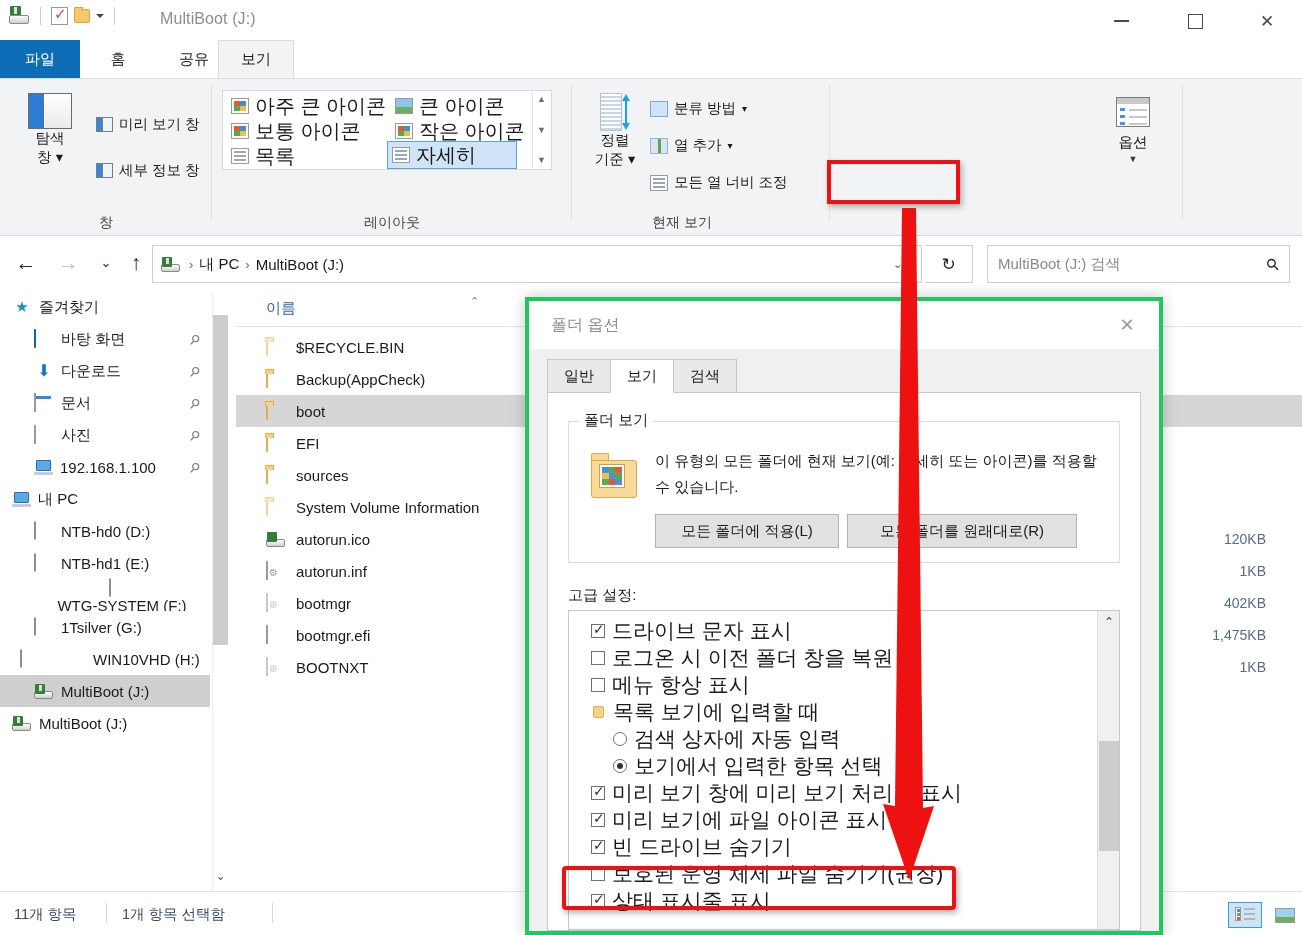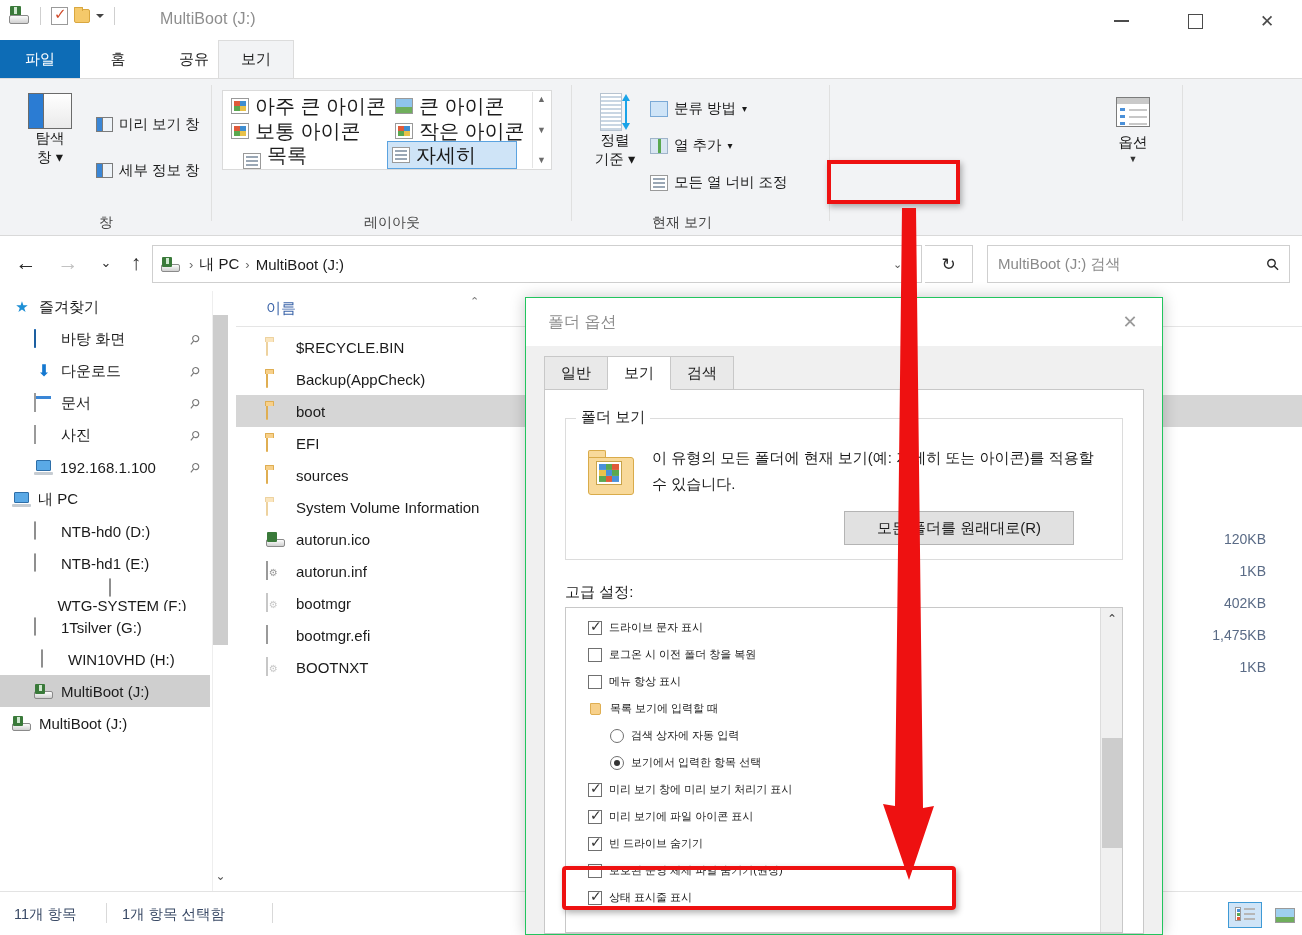--- a/index.html
+++ b/index.html
@@ -176,21 +176,21 @@
   .viewbtn { position:absolute; top:902px; width:34px; height:26px; display:flex; align-items:center; justify-content:center; }
   .viewbtn.sel { background:#cfe4f7; border:1px solid #3e9ad6; }
   .vb-det { width:20px;height:16px;position:relative; }
   .vb-det .c { position:absolute; left:0; width:6px; height:14px; border:1px solid #9a9a9a; background:#fff; }
   .vb-det .c i { position:absolute; left:1px; width:3px; height:3px; display:block; }
   .vb-det .l { position:absolute; left:9px; width:11px; height:2px; background:#b6b6b6; }
   .vb-pic { width:20px;height:15px;border:1px solid #9a9a9a;background:linear-gradient(#9fd0ef 60%,#6fae5c 60%); }
 
   
   .dialog { position:absolute; left:525px; top:297px; width:638px; height:638px; background:#7dd3fc;
-            border:1px solid #22c55e; box-shadow:0 0 14px rgba(0,0,0,.22); }
+            border:4px solid #22c55e; box-shadow:0 0 14px rgba(0,0,0,.22); }
   .dlg-title { position:absolute; left:0; top:0; width:100%; height:48px; background:#fff; }
   .dlg-title .t { position:absolute; left:22px; top:14px; font-size:16px; color:#8d8d8d; }
   .dlg-x { position:absolute; right:10px; top:8px; width:44px; height:32px; display:flex; align-items:center; justify-content:center;
            font-size:18px; color:#9a9a9a; }
   .dlg-body { position:absolute; left:0; top:48px; width:100%; bottom:0; background:#f0f0f0; }
   .dtabs { position:absolute; left:18px; top:10px; display:flex; }
   .dtab { height:34px; padding:0 16px; display:flex; align-items:center; font-size:15px; color:#1b1b1b;
           border:1px solid #c8c8c8; background:#e9e9e9; margin-right:-1px; }
   .dtab.act { background:#fff; border-bottom-color:#fff; position:relative; z-index:2; }
   .dpanel { position:absolute; left:18px; top:43px; right:18px; bottom:0; background:#fff; border:1px solid #c8c8c8; }
@@ -212,21 +212,21 @@
           display:flex; align-items:center; justify-content:center; font-size:15px; color:#1b1b1b; }
   .dbtn.b1 { left:86px; width:184px; }
   .dbtn.b2 { left:278px; width:230px; }
 
   .advlabel { position:absolute; left:20px; top:193px; font-size:15px; color:#1b1b1b; }
   .advbox { position:absolute; left:20px; right:20px; top:217px; bottom:0; border:1px solid #c8c8c8; background:#fff; overflow:hidden; }
   .advscroll { position:absolute; right:0; top:0; bottom:0; width:22px; background:#f0f0f0; border-left:1px solid #dcdcdc; }
   .advscroll .au { position:absolute; left:0; top:0; width:22px; height:22px; text-align:center; font-size:12px; color:#444; line-height:22px;}
   .advscroll .athumb { position:absolute; left:1px; top:130px; width:20px; height:110px; background:#cdcdcd; }
   .advlist { position:absolute; left:0; top:6px; right:24px; }
-  .arow { height:27px; display:flex; align-items:center; font-size:11px; color:#1b1b1b; padding-left:22px; }
+  .arow { height:27px; display:flex; align-items:center; font-size:21px; color:#1b1b1b; padding-left:22px; }
   .arow.indent { padding-left:44px; }
   .acb { width:14px;height:14px;border:1px solid #707070;background:#fff;position:relative;margin-right:7px;flex:0 0 auto; }
   .acb.on:after { content:"✓"; position:absolute; left:1px; top:-4px; font-size:14px; color:#333; }
   .arad { width:14px;height:14px;border:1px solid #707070;border-radius:50%;background:#fff;position:relative;margin-right:7px;flex:0 0 auto; }
   .arad.on:after { content:""; position:absolute; left:3px; top:3px; width:6px; height:6px; border-radius:50%; background:#333; }
   .afold { width:11px;height:12px;background:#f7d08a;border:1px solid #dfae52;margin-right:9px;margin-left:2px;flex:0 0 auto;border-radius:0 2px 2px 2px; }
 
   
   .redbox { position:absolute; border:4px solid #ee1111; box-shadow:2px 3px 6px rgba(0,0,0,.3); }
   .redbox.rb1 { left:827px; top:160px; width:133px; height:44px; }
@@ -315,21 +315,21 @@
           <span>큰 아이콘</span>
           </div>
         <div class="gitem" style="left:4px; top:27px;">
           <span class="gico grid4"></span>
           <span>보통 아이콘</span>
           </div>
         <div class="gitem" style="left:168px; top:27px;">
           <span class="gico grid4"></span>
           <span>작은 아이콘</span>
           </div>
-        <div class="gitem" style="left:16px; top:52px;align-items:flex-end;">
+        <div class="gitem" style="left:4px; top:52px;">
           <span class="gico listg"></span>
           <span>목록</span>
           </div>
         <div class="gitem sel" style="left:164px; top:50px; width:130px; height:28px;">
           <span class="gico listg"></span>
           <span>자세히</span>
           </div>
         <div class="gscroll">
           <span>▲</span>
           <span>▼</span>
@@ -462,21 +462,21 @@
         <span class="txt">NTB-hd1 (E:)</span>
       </div>
       <div class="sitem" style="padding-left: 34px; flex-direction: column;">
         <span class="ic"><span class="ic-hdd"></span></span>
         <span class="txt">WTG-SYSTEM (F:)</span>
       </div>
       <div class="sitem" style="padding-left: 34px;">
         <span class="ic"><span class="ic-hdd"></span></span>
         <span class="txt">1Tsilver (G:)</span>
       </div>
-      <div class="sitem" style="padding-left: 41px;">
+      <div class="sitem" style="padding-left: 20px; gap: 46px;">
         <span class="ic"><span class="ic-hdd"></span></span>
         <span class="txt">WIN10VHD (H:)</span>
       </div>
       <div class="sitem sel" style="padding-left: 34px;">
         <span class="ic ic-usb">
           <span class="b"></span>
           <span class="g"></span>
         </span>
         <span class="txt">MultiBoot (J:)</span>
       </div>
@@ -595,20 +595,21 @@
       <div class="dpanel">
 
         <div class="grp">
           <span class="cap">폴더 보기</span>
           <div class="folder-big">
             <div class="tab"></div>
               <div class="back"></div>
               <div class="grid"></div>
           </div>
           <div class="desc">이 유형의 모든 폴더에 현재 보기(예: 자세히 또는 아이콘)를 적용할 수 있습니다.</div>
+          <div class="dbtn b1">모든 폴더에 적용(L)</div>
           <div class="dbtn b2">모든 폴더를 원래대로(R)</div>
         </div>
 
         <div class="advlabel">고급 설정:</div>
         <div class="advbox">
           <div class="advlist">
               <div class="arow">
                 <span class="acb on"></span>
                 <span class="lb">드라이브 문자 표시</span>
               </div>

